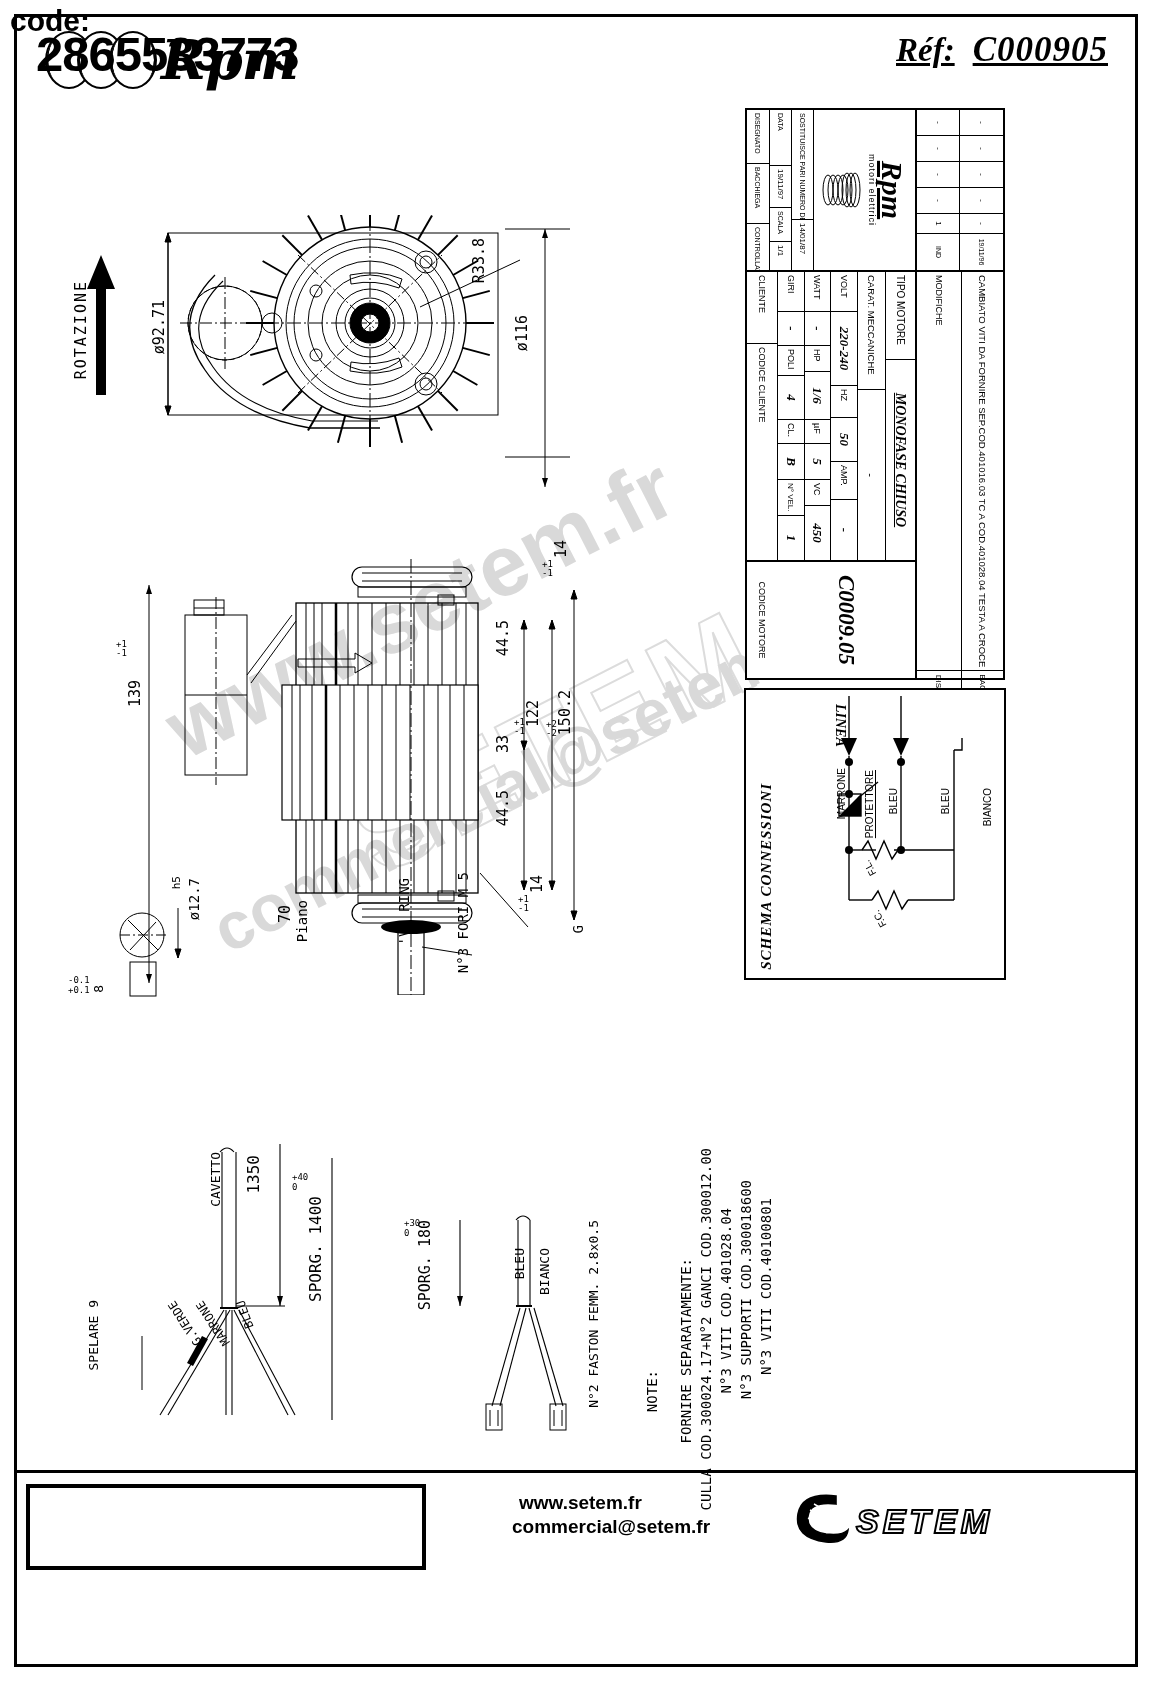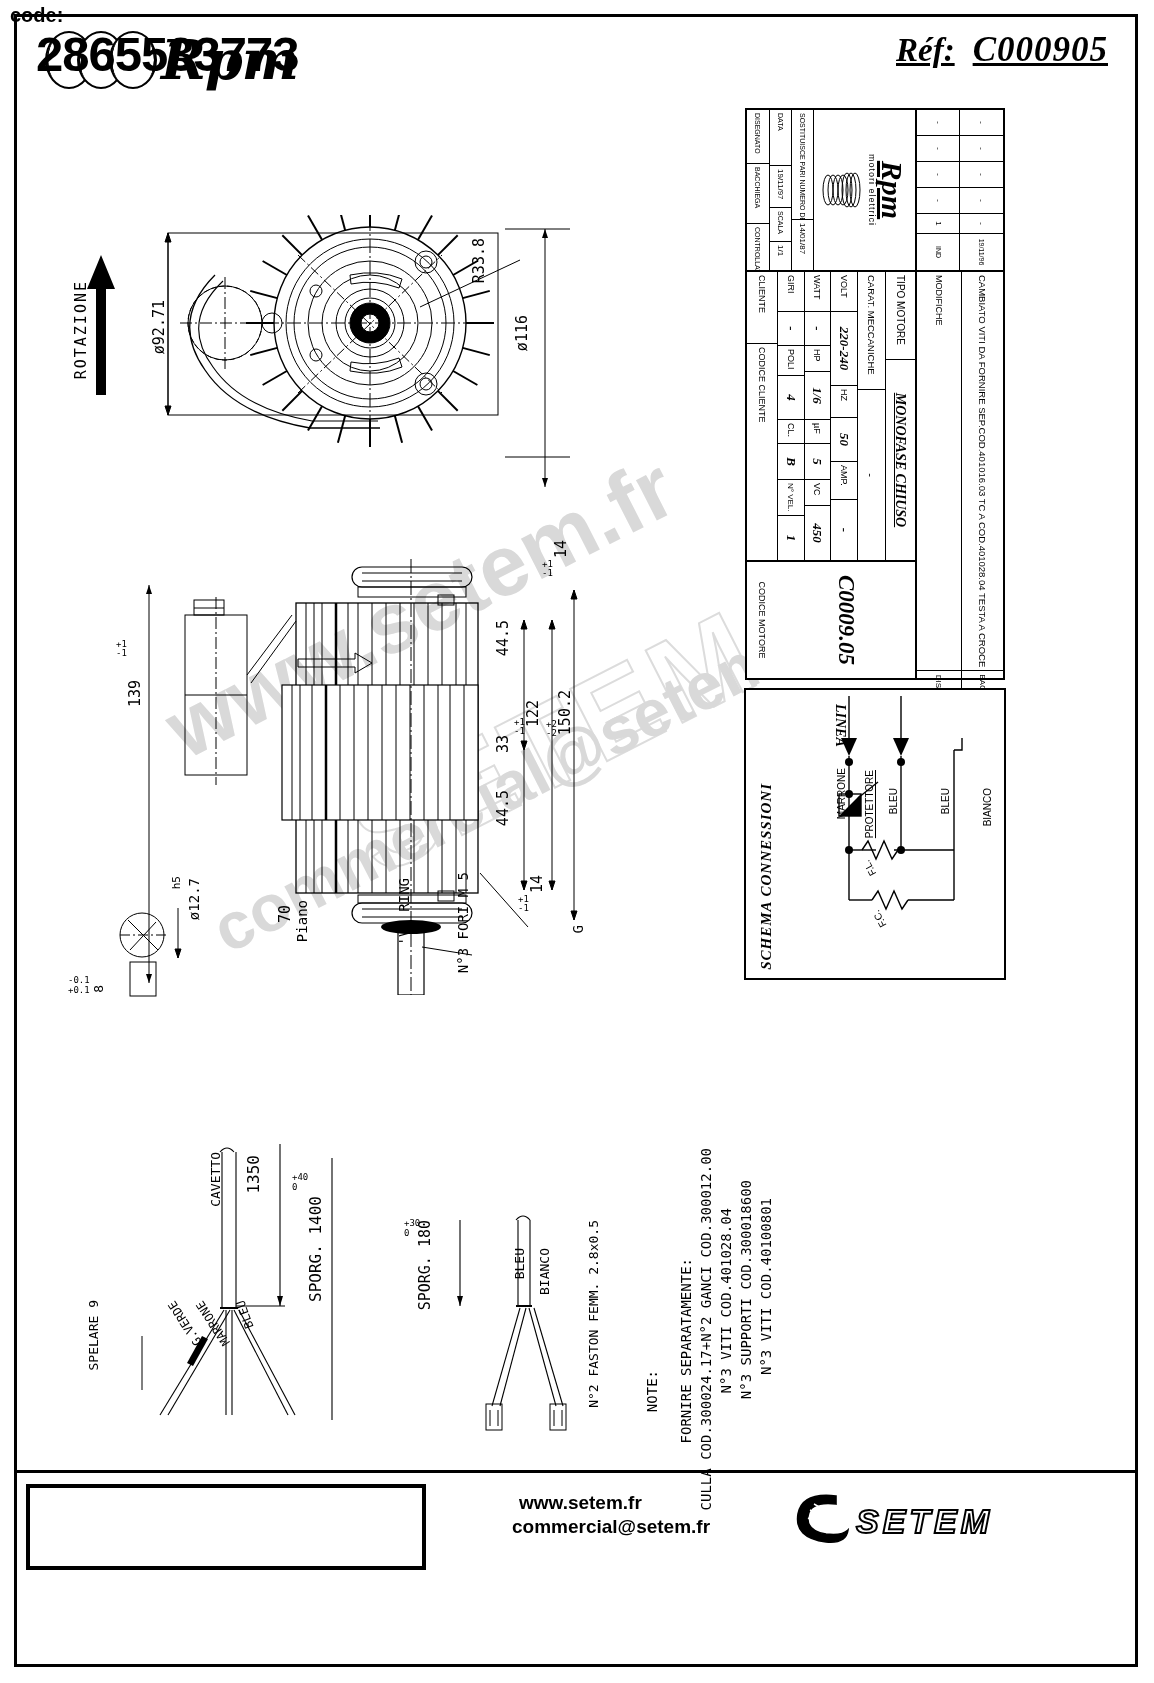--- a/index.html
+++ b/index.html
@@ -125,21 +125,21 @@
   .wm-o { color:transparent; -webkit-text-stroke:2px #dcdcdc; }
 
   
   #footer-line { position:absolute; left:17px; top:1470px; width:1118px; height:3px; background:#000; }
   #code-box {
     position:absolute; left:26px; top:1484px; width:400px; height:86px;
     border:4px solid #000; box-sizing:border-box; background:#fff;
   }
   #code-label {
     position:absolute; left:10px; top:4px;
-    font-family:"Liberation Sans", sans-serif; font-weight:bold; font-size:20px;
+    font-family:"Liberation Sans", sans-serif; font-weight:bold; font-size:30px;
   }
   #code-value {
     position:absolute; left:36px; top:26px;
     font-family:"Liberation Sans", sans-serif; font-weight:bold; font-size:49px;
     letter-spacing:-1px;
   }
   .foot-txt {
     position:absolute; font-family:"Liberation Sans", sans-serif;
     font-weight:bold; color:#000; white-space:nowrap;
   }

